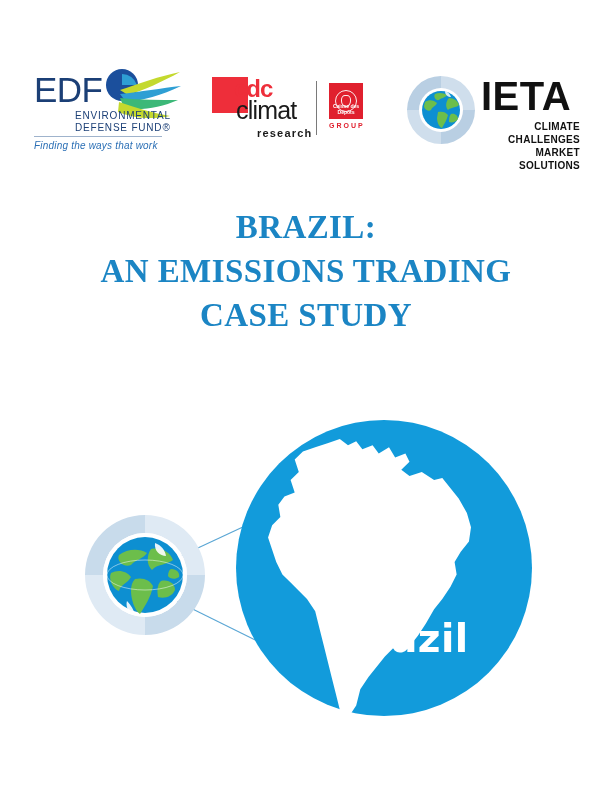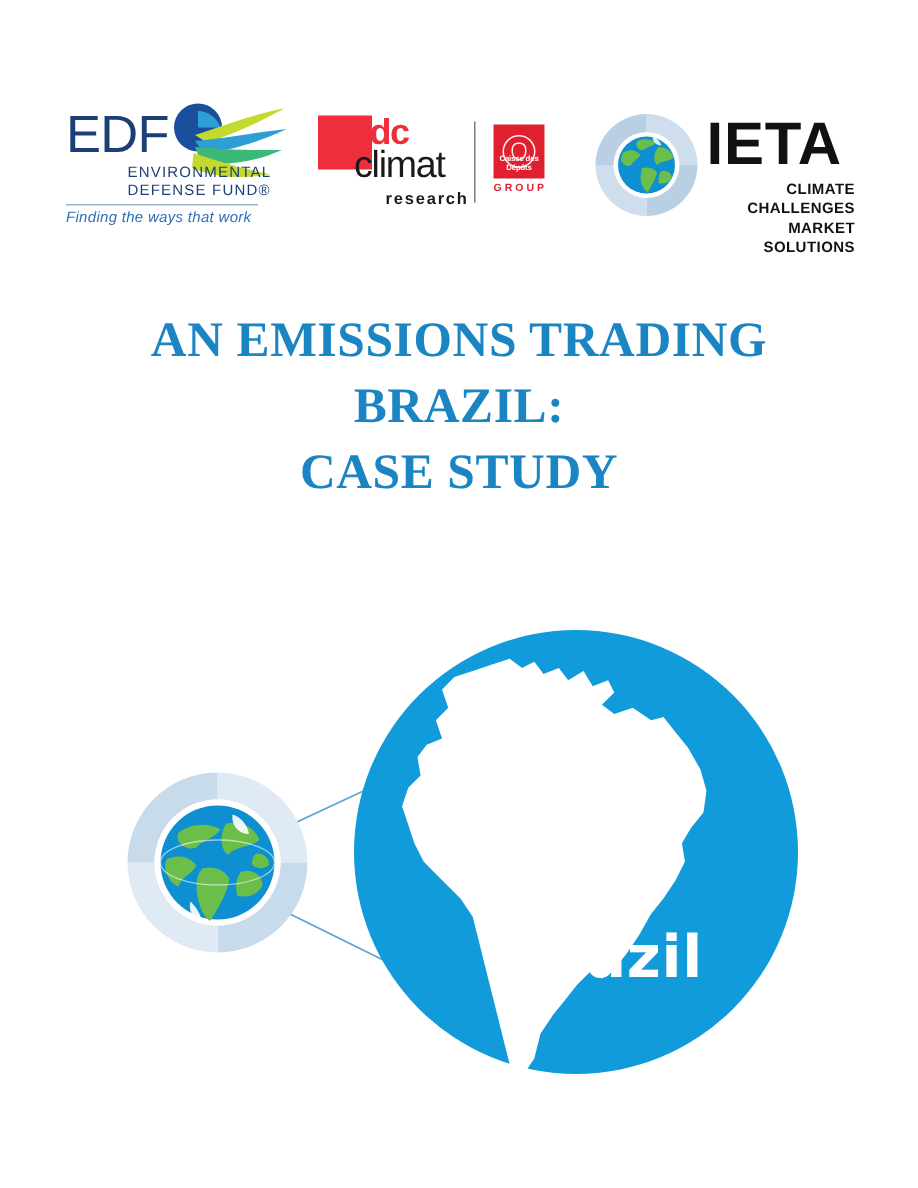--- a/index.html
+++ b/index.html
@@ -26,21 +26,21 @@
   
   .logo-bar {
     position: absolute;
     left: 0;
     top: 62px;
     width: 612px;
     height: 98px;
     display: flex;
     align-items: center;
     justify-content: center;
-    gap: 0px;
+    gap: 10px;
   }
 
   
   .edf-logo {
     position: relative;
     width: 148px;
     height: 90px;
     margin-right: 22px;
   }
   .edf-wordmark {
@@ -332,22 +332,22 @@
         </g>
       </svg>
       <div class="ieta-word">IETA</div>
       <div class="ieta-tagline">CLIMATE CHALLENGES
 MARKET SOLUTIONS</div>
     </div>
 
   </div>
 
   <div class="title-block">
+    <span class="title-line">BRAZIL:</span>
     <span class="title-line">AN EMISSIONS TRADING</span>
-    <span class="title-line">BRAZIL:</span>
     <span class="title-line">CASE STUDY</span>
   </div>
 
   <div class="illustration">
     <svg class="illu-svg" width="612" height="340" viewBox="0 0 612 340">
 
       <g stroke="#5aa6d4" stroke-width="1.1" fill="none">
         <line x1="140" y1="175" x2="258" y2="120"></line>
         <line x1="140" y1="183" x2="300" y2="262"></line>
       </g>

